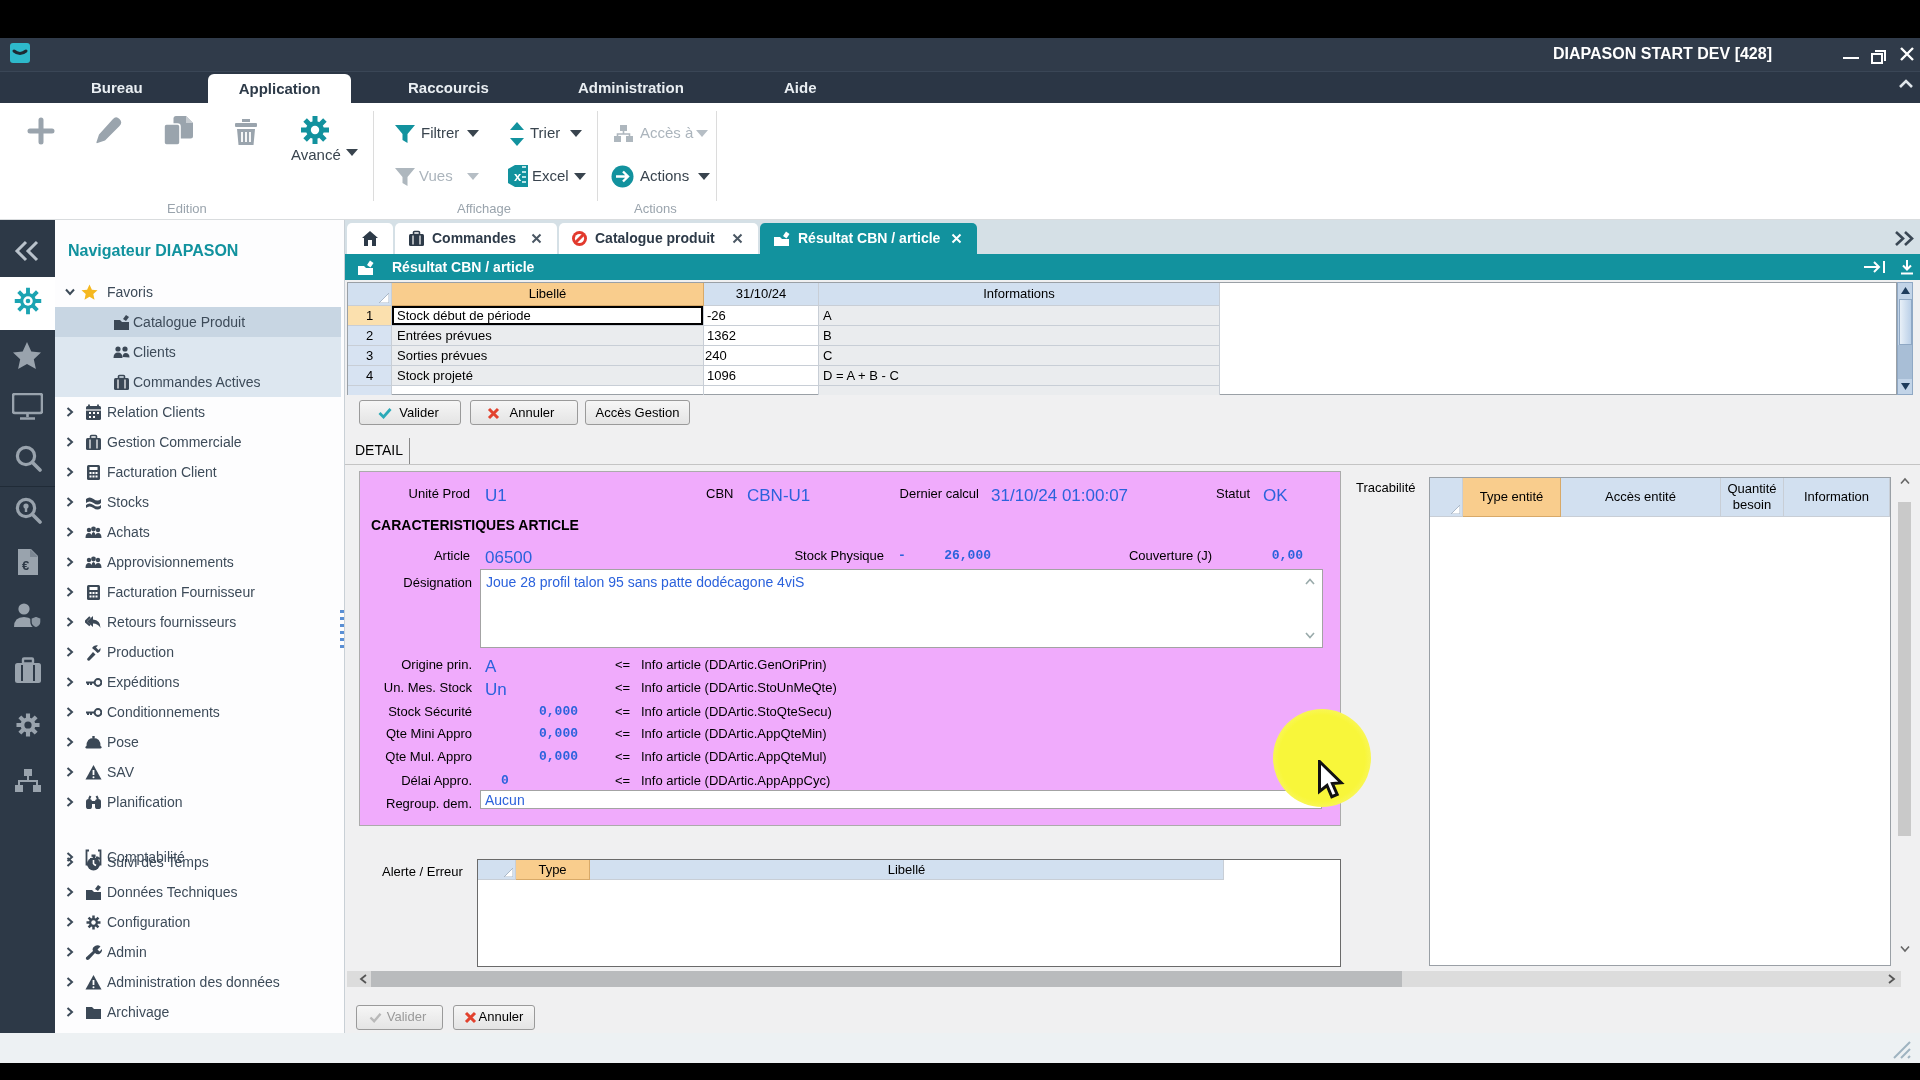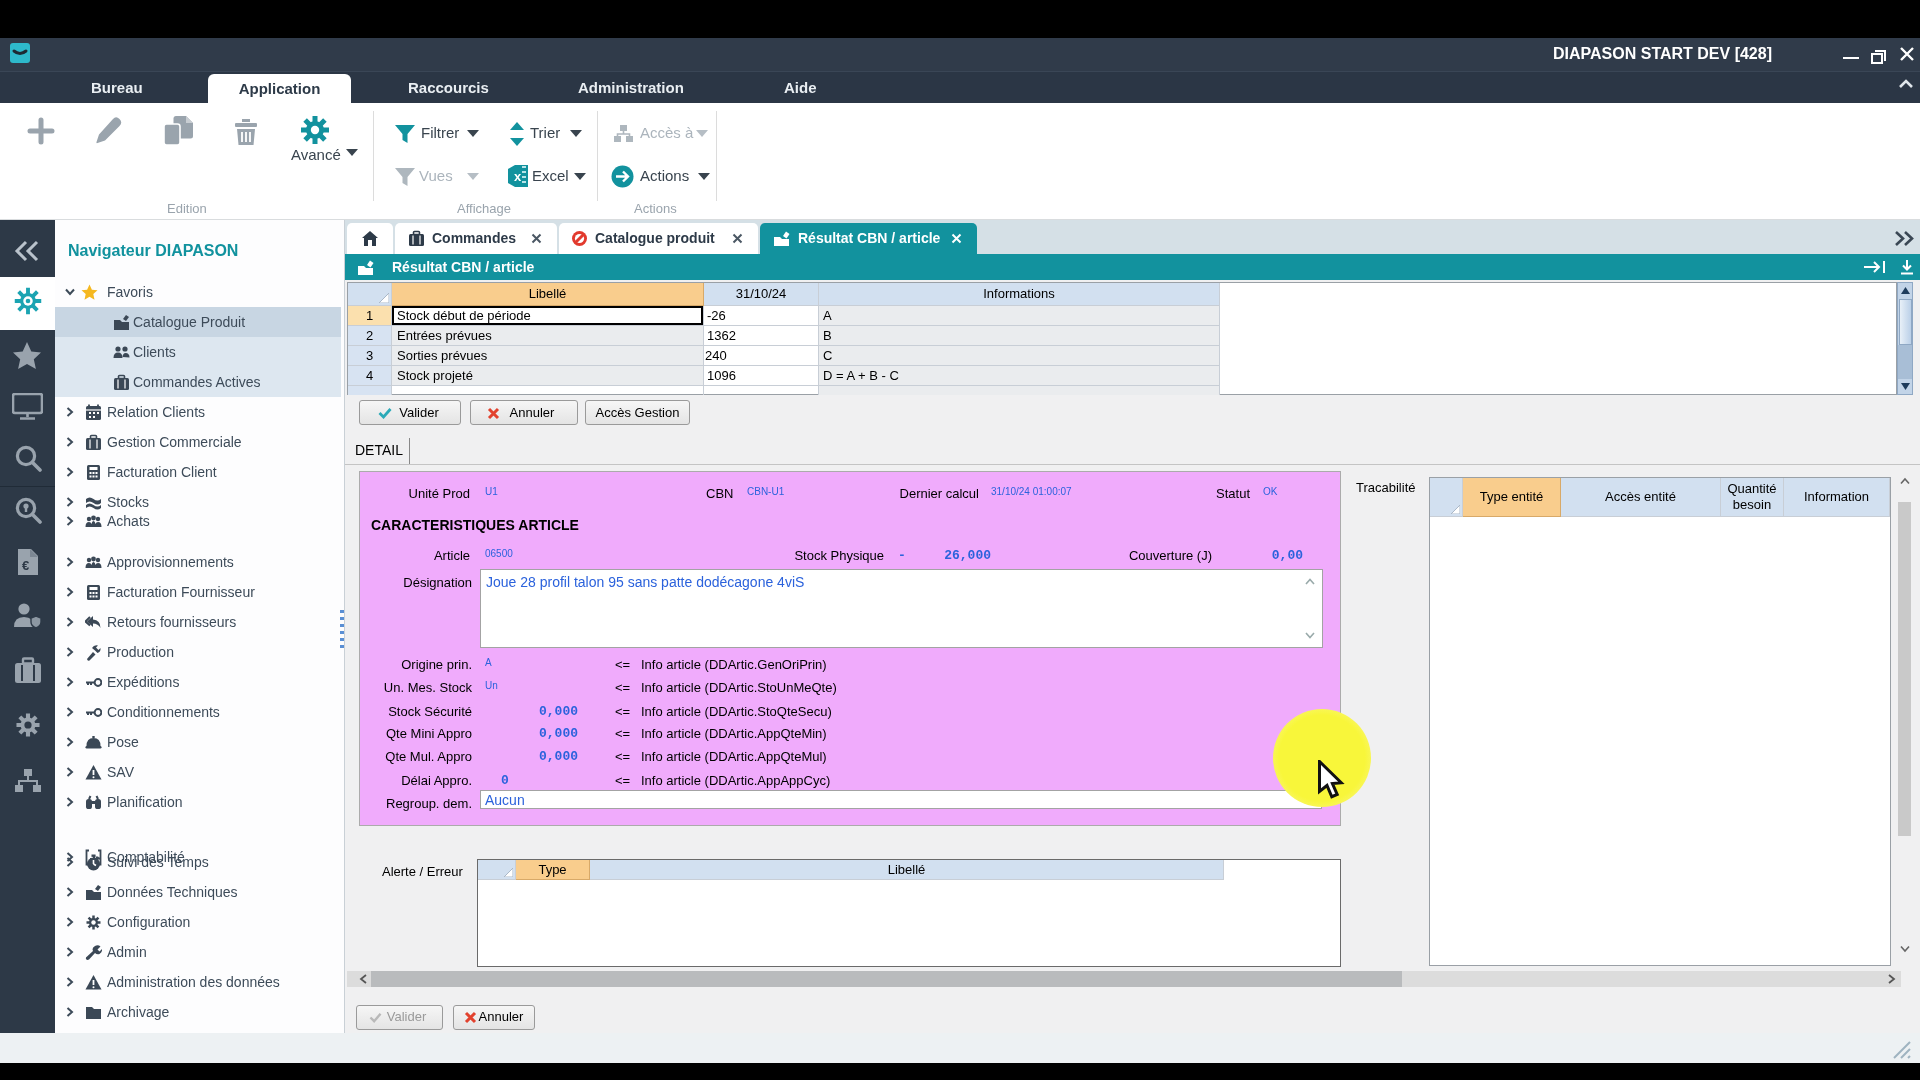--- a/index.html
+++ b/index.html
@@ -43,21 +43,21 @@
   .hdrblue { background:#D2E0F0; }
   .hdrorange { background:#F9CD8D; }
   .numcell { background:#D7E3F2; text-align:center; }
   .rocell { background:#EAECEE; }
   
   .wbtn { position:absolute; height:25px; background:linear-gradient(#f6f6f6,#e4e4e4); border:1px solid #9a9a9a; border-radius:3px; font-size:13px; color:#000; text-align:center; }
   
   #detailbox { position:absolute; left:14px; top:251px; width:982px; height:355px; background:#f0abfc; border:1px solid #ABABAB; }
   .lbl { position:absolute; font-size:13px; color:#000; white-space:nowrap; }
   .lblr { position:absolute; font-size:13px; color:#000; white-space:nowrap; text-align:right; }
-  .bval { position:absolute; font-size:10px; color:#2B62DC; white-space:nowrap; }
+  .bval { position:absolute; font-size:17px; color:#2B62DC; white-space:nowrap; }
   .mval { position:absolute; font-family:"Liberation Mono", monospace; font-size:13px; font-weight:bold; color:#2B62DC; white-space:nowrap; }
   .infot { position:absolute; font-size:13px; color:#000; white-space:nowrap; }
   
   #bottomstrip { position:absolute; left:0; top:995px; width:1920px; height:30px; background:#EDF1F3; }
 </style>
 </head>
 <body>
 <div id="win">
   <div id="titlebar">
     <div class="abs" style="left:10px;top:5px;width:20px;height:20px;background:#2EB9CB;border-radius:3px;">
@@ -313,21 +313,21 @@
     <div class="trow" style="top:267px;">
       <svg class="chev" viewBox="0 0 14 14">
           <path d="M4.5 3 L9 7 L4.5 11" stroke="#3D4B59" stroke-width="2" fill="none"></path>
         </svg>
       <svg class="ticon" viewBox="0 0 17 17">
           <path d="M1 5 q3.5 -3 7.5 0 q4 3 7.5 0 v4 q-3.5 3 -7.5 0 q-4 -3 -7.5 0 Z" fill="#3B4856"></path>
           <path d="M1 11 q3.5 -3 7.5 0 q4 3 7.5 0 v3 q-3.5 3 -7.5 0 q-4 -3 -7.5 0 Z" fill="#3B4856"></path>
         </svg>
       <div class="txt">Stocks</div>
     </div>
-    <div class="trow" style="top:286px;">
+    <div class="trow" style="top:297px;">
       <svg class="chev" viewBox="0 0 14 14">
           <path d="M4.5 3 L9 7 L4.5 11" stroke="#3D4B59" stroke-width="2" fill="none"></path>
         </svg>
       <svg class="ticon" viewBox="0 0 17 17">
           <circle cx="4" cy="6" r="2.2" fill="#3B4856"></circle>
           <circle cx="8.5" cy="5" r="2.4" fill="#3B4856"></circle>
           <circle cx="13" cy="6" r="2.2" fill="#3B4856"></circle>
           <path d="M0.5 14 q0 -5 3.5 -5 q2 0 2.5 2 q0.5 -3 2 -3 q1.5 0 2 3 q0.5 -2 2.5 -2 q3.5 0 3.5 5 Z" fill="#3B4856"></path>
         </svg>
       <div class="txt">Achats</div>

